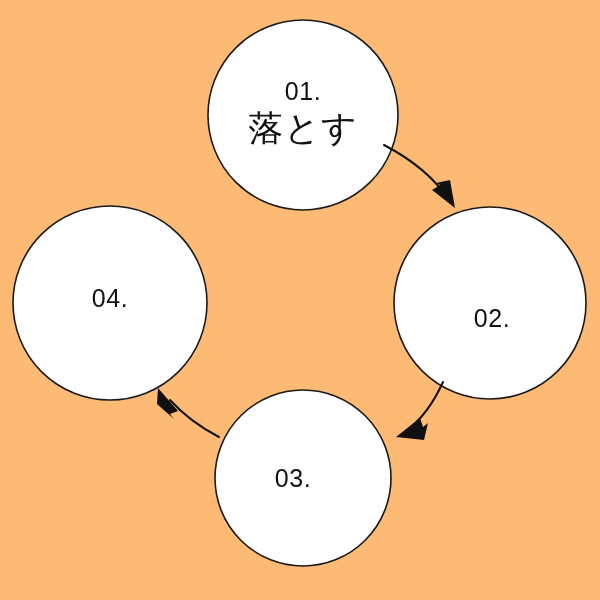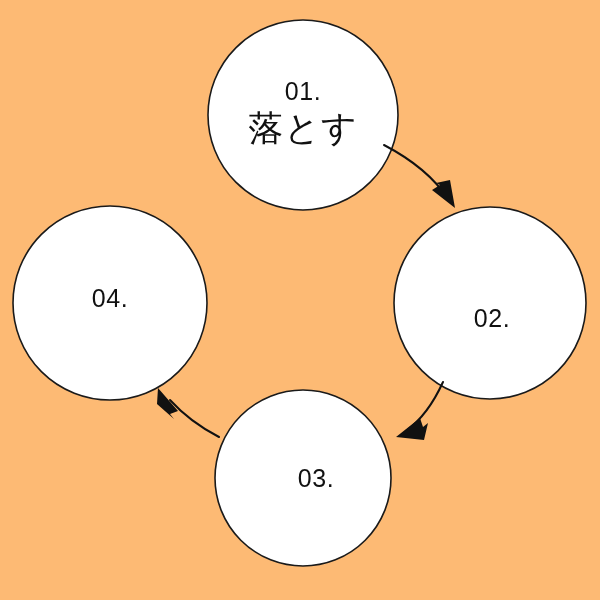--- a/index.html
+++ b/index.html
@@ -60,21 +60,21 @@
     margin-bottom: 4px;
   }
   .node-title {
     display: block;
     font-size: 35px;
     font-weight: 400;
     letter-spacing: 1px;
   }
   #node-label-1 { left: 303px; top: 112px; }
   #node-label-2 { left: 492px; top: 300px; margin-top: 20px; }
-  #node-label-3 { left: 316px; top: 480px; }
+  #node-label-3 { left: 293px; top: 480px; }
   #node-label-4 { left: 110px; top: 300px; }
 </style>
 </head>
 <body>
 
 <div id="diagram-root">
 
   <svg id="diagram-svg" viewBox="0 0 600 600">
 
     <circle class="node-circle" cx="303" cy="115" r="95"></circle>

